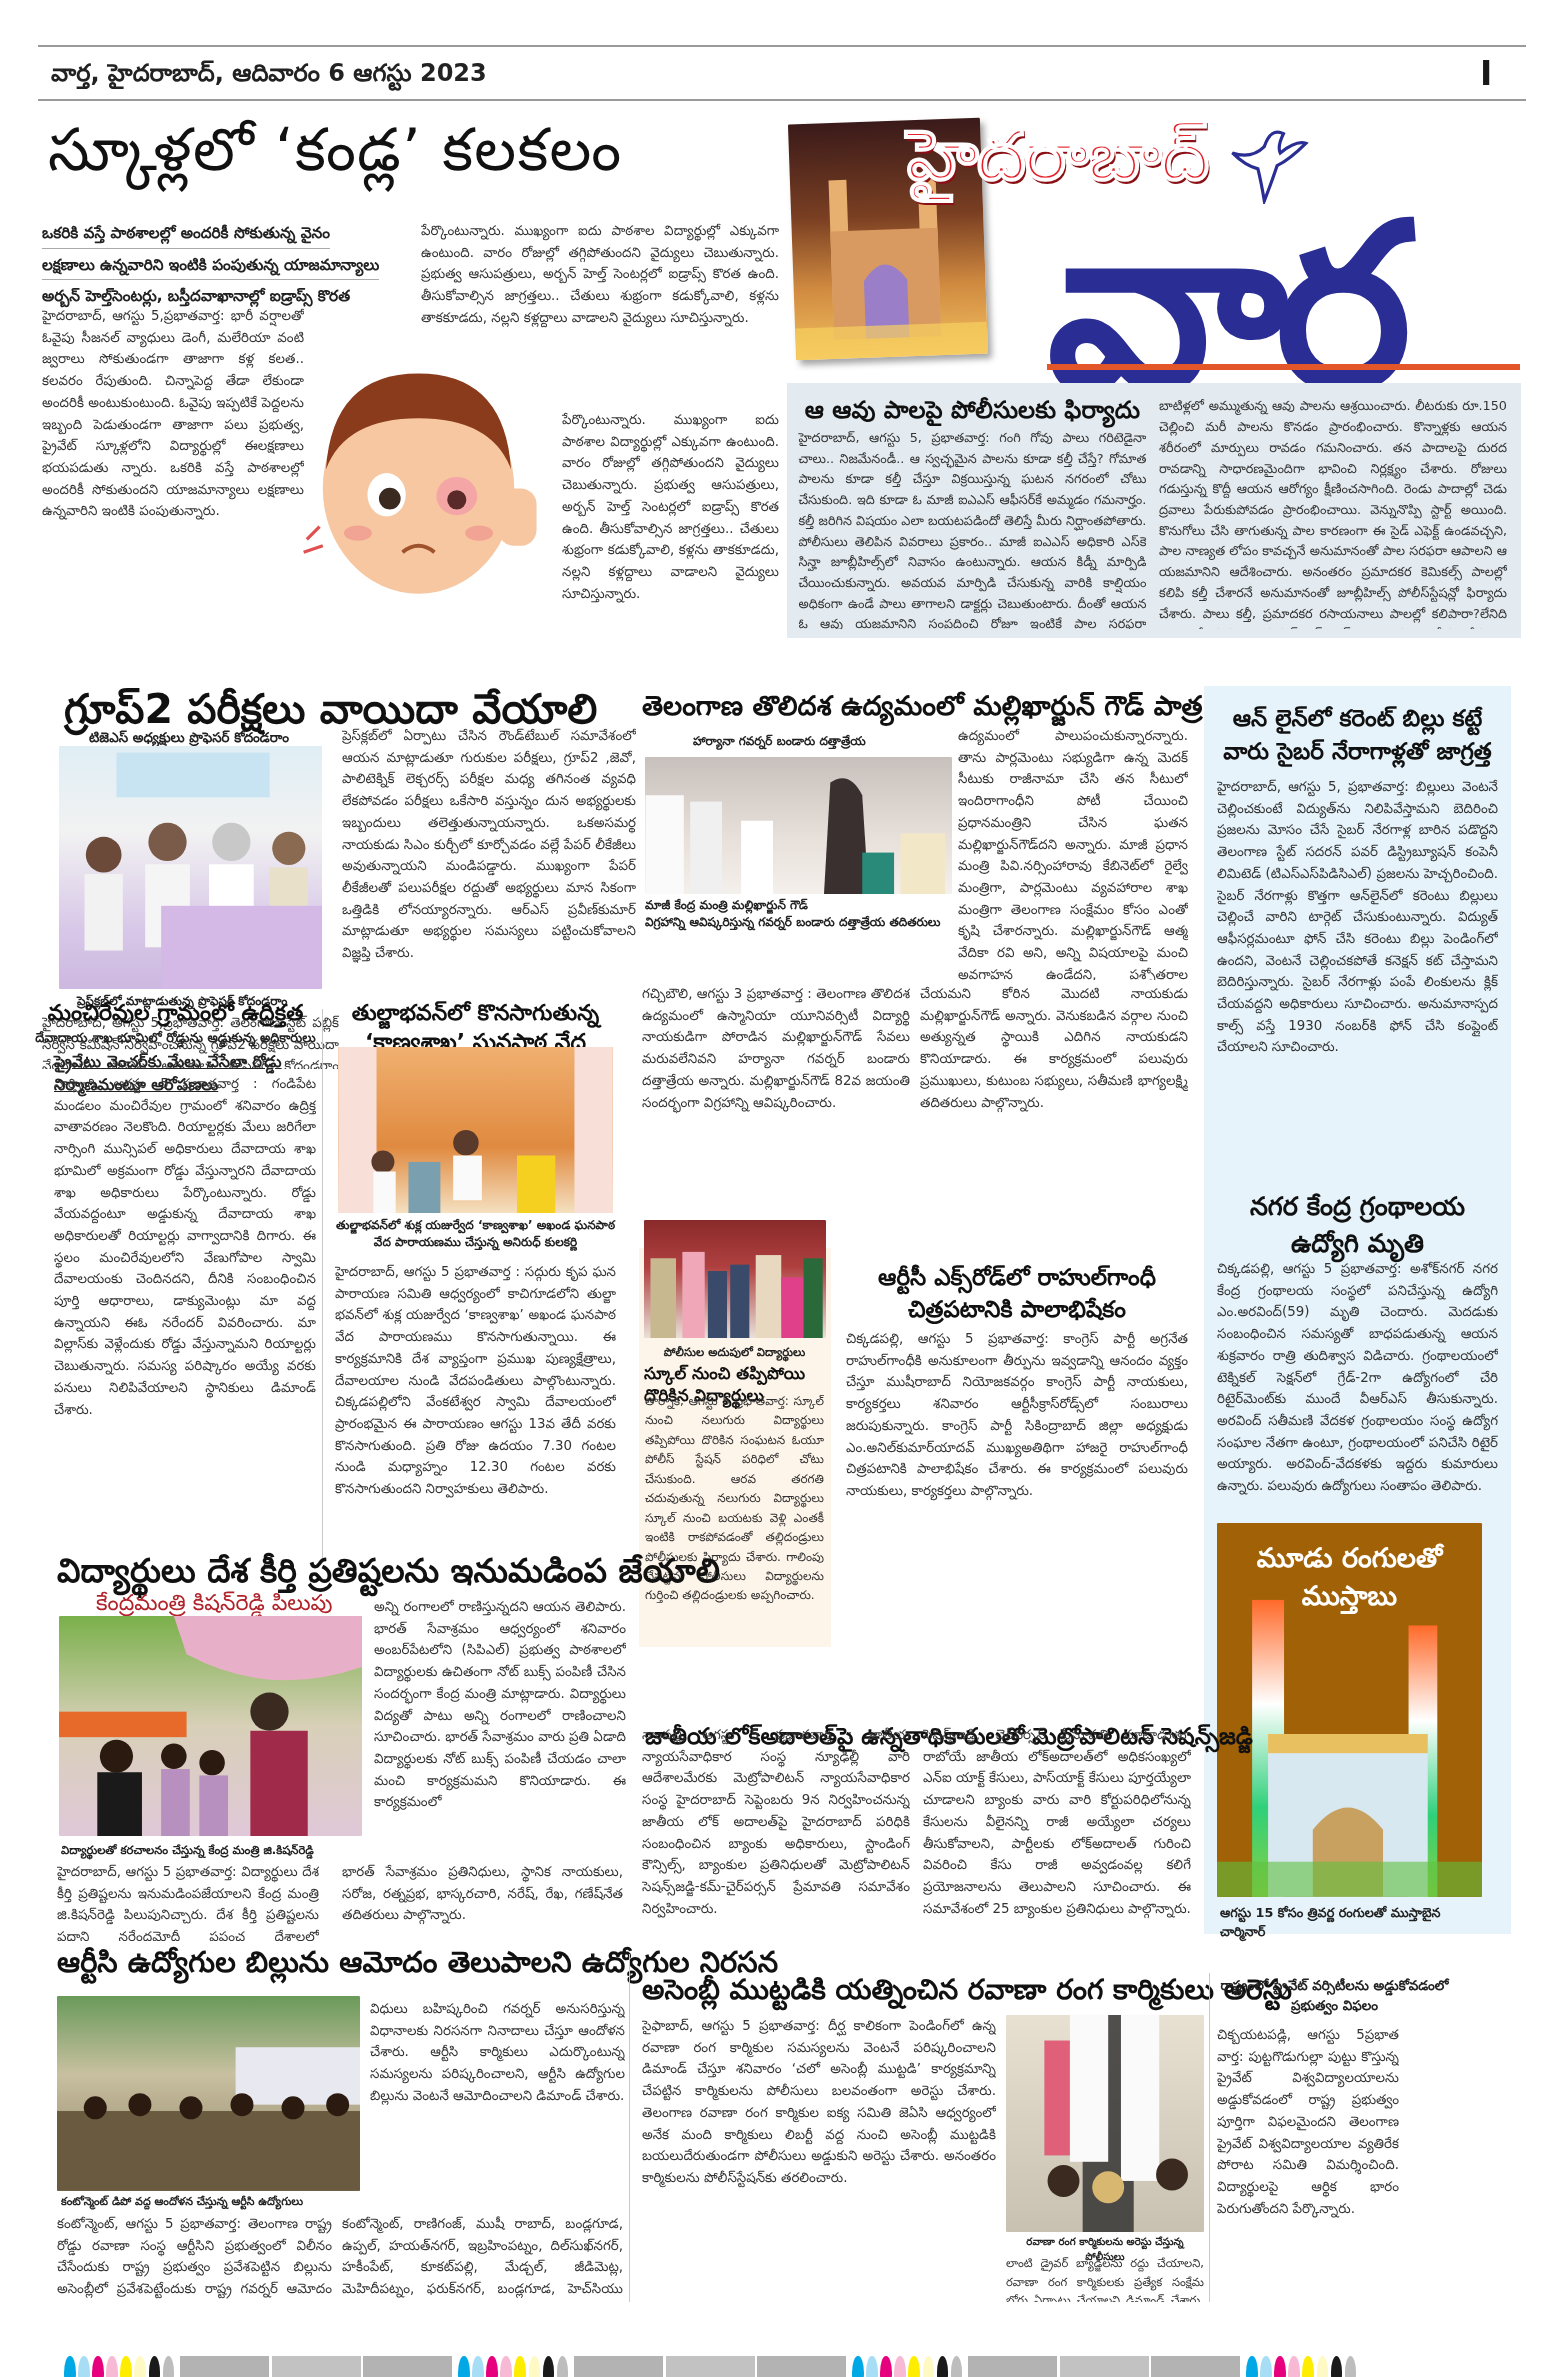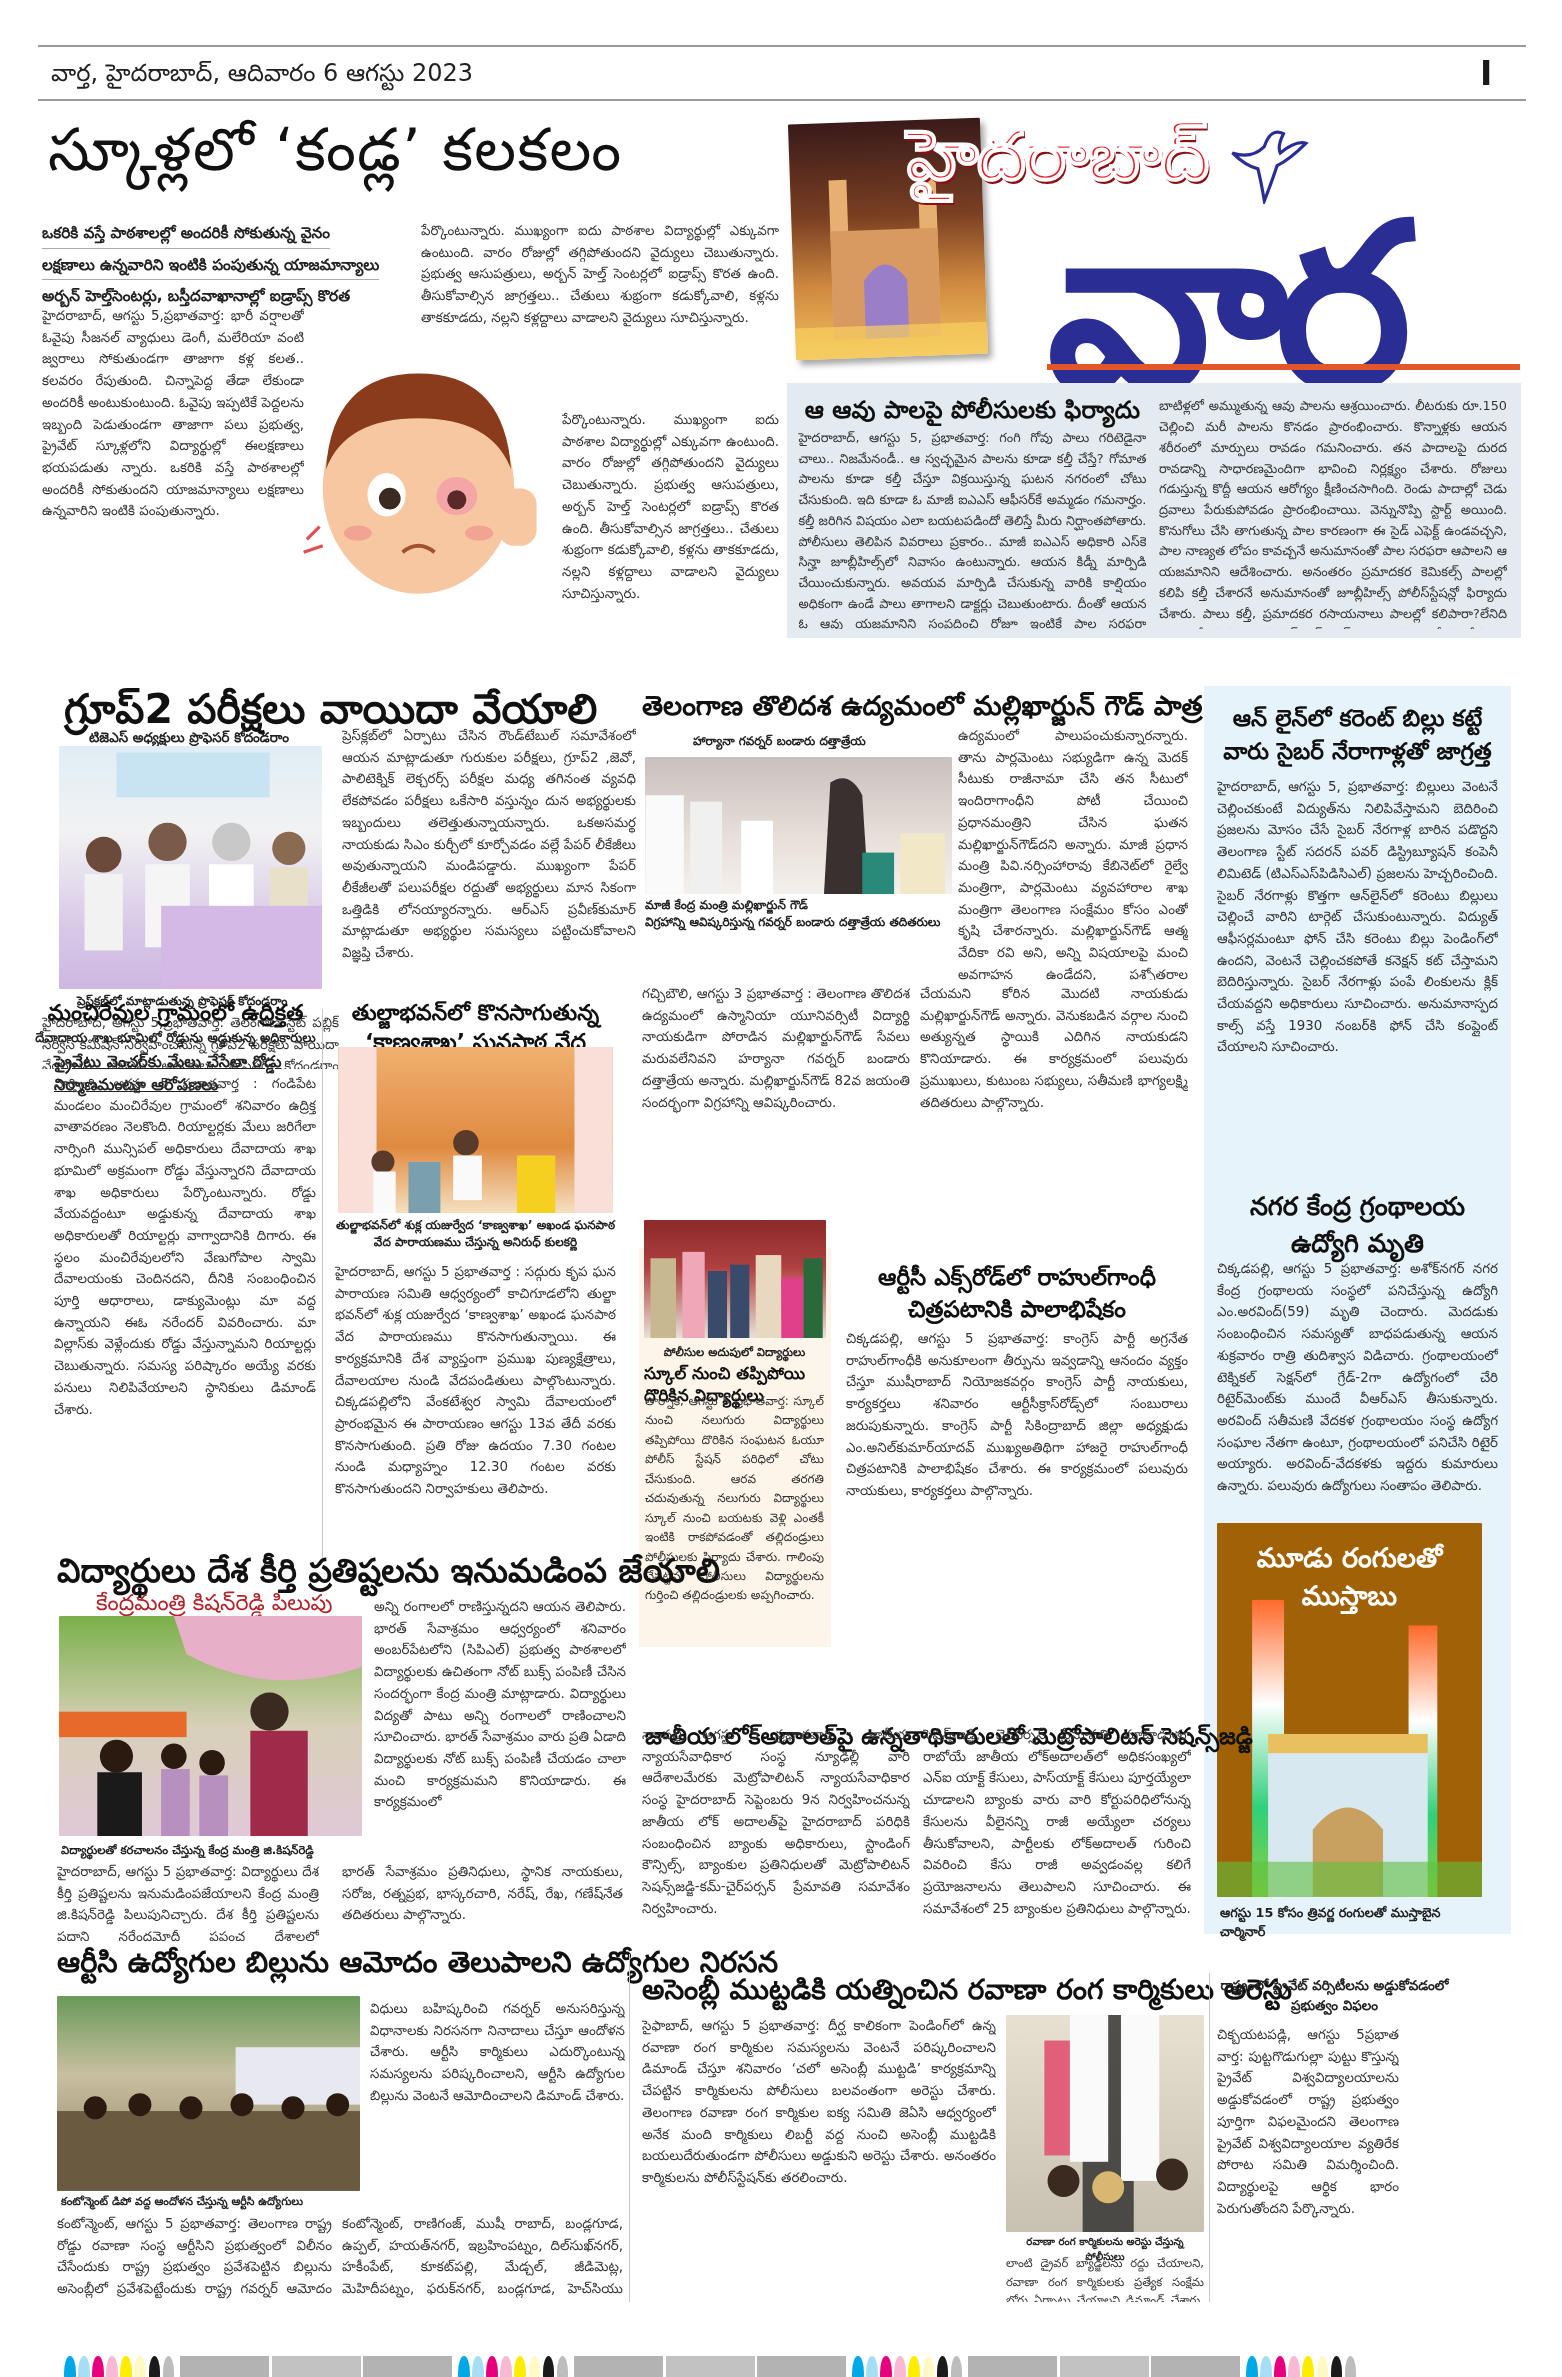--- a/index.html
+++ b/index.html
@@ -1,20 +1,20 @@
 <!DOCTYPE html>
 <html style="font-size:10.2px"><head>
 <meta charset="utf-8">
 <style>
   * { box-sizing: border-box; margin: 0; padding: 0; }
   html, body { width: 1563px; height: 2377px; background: #ffffff; overflow: hidden; }
   body { font-family: "DejaVu Sans", sans-serif; color: #1a1a1a; position: relative; }
   .abs { position: absolute; }
   .rule { position: absolute; height: 1.9px; background: #9a9a9a; }
-  .masthead-date { font-size: 24px; font-weight: normal; color: #222; }
+  .masthead-date { font-size: 24px; font-weight: bold; color: #222; }
   .page-no { font-size: 33px; font-weight: bold; }
   .big-head { font-size: 59px; font-weight: normal; letter-spacing: 1.3px; color: #111; }
   .h1 { font-size: 36px; font-weight: bold; color: #111; line-height: 1.15; }
   .h2 { font-size: 28px; font-weight: bold; color: #111; line-height: 1.2; }
   .h3 { font-size: 19px; font-weight: bold; color: #111; line-height: 1.3; }
   .sub { font-size: 15.3px; font-weight: bold; color: #222; line-height: 1.5; }
   .sub-u { border-bottom: 1.9px solid #aaa; padding-bottom: 2.6px; margin-bottom: 5.1px; display: inline-block; }
   .body { font-size: 13.4px; line-height: 1.62; color: #333; text-align: justify; }
   .cap { font-size: 13.4px; font-weight: bold; color: #222; line-height: 1.45; }
   .cap-c { text-align: center; }

